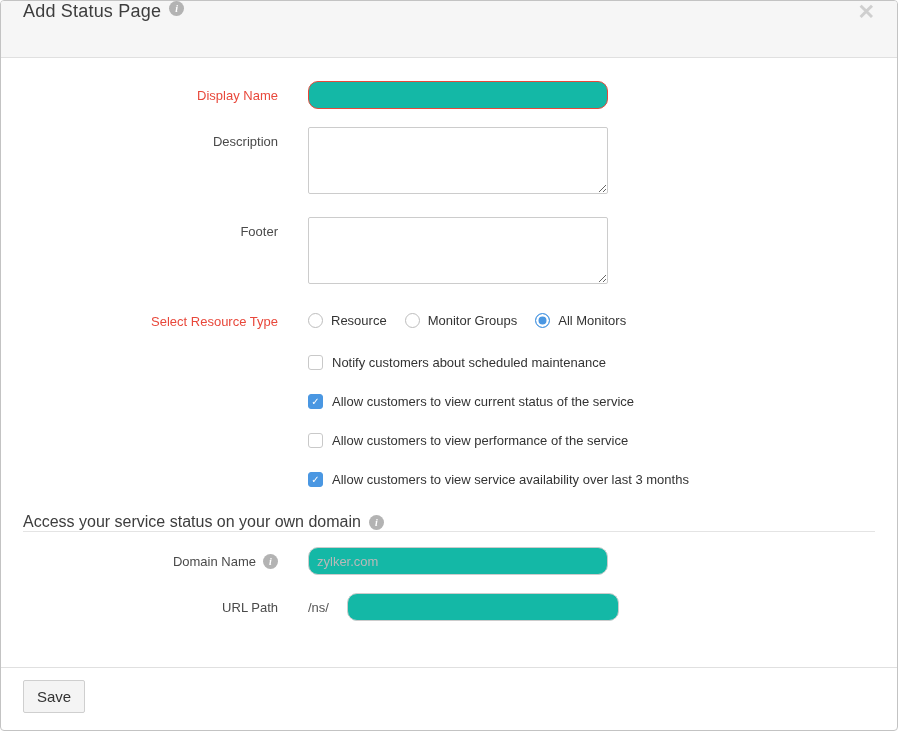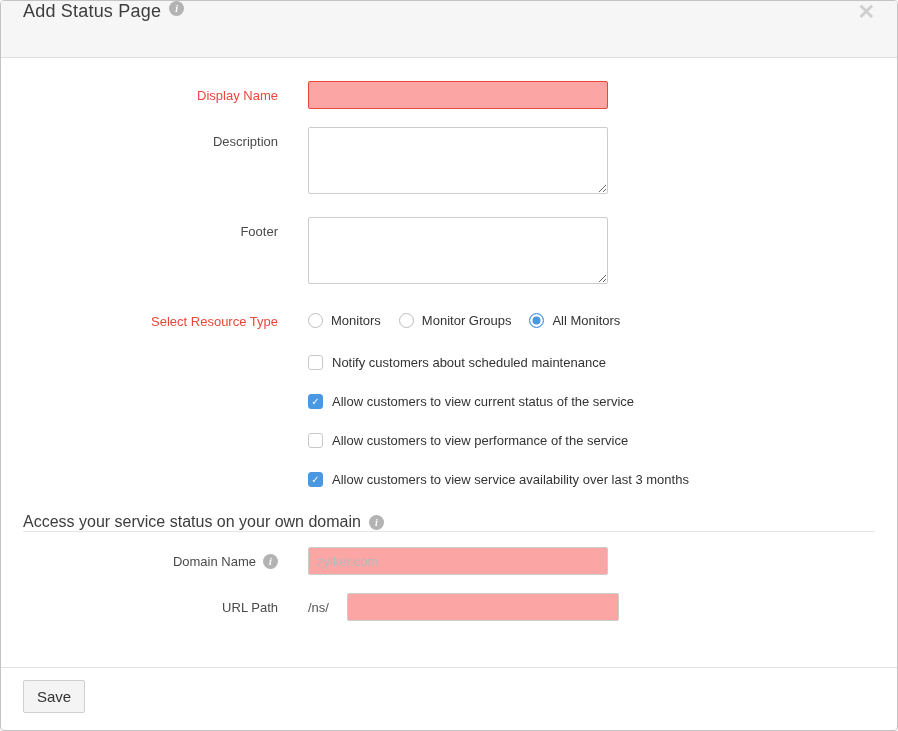--- a/index.html
+++ b/index.html
@@ -77,27 +77,27 @@
     padding-top: 7px;
   }
   .control-col {
     margin-left: 30px;
   }
   .lbl-red { color: #e8483b; }
   .text-input {
     width: 300px;
     height: 28px;
     border: 1px solid #ccc;
-    border-radius: 2px;
+    border-radius: 10px;
     padding: 0 8px;
     font-size: 13px;
     font-family: "Liberation Sans", sans-serif;
     color: #333;
     outline: none;
-    background: #fca5a5;
+    background: #14b8a6;
   }
   .text-input::placeholder { color: #b9b9b9; }
   .input-error { border: 1px solid #e8483b; }
   .textarea {
     width: 300px;
     height: 67px;
     border: 1px solid #ccc;
     border-radius: 2px;
     padding: 6px 8px;
     font-size: 13px;
@@ -219,21 +219,21 @@
       <div class="control-col">
         <textarea class="textarea" style=""></textarea>
       </div>
     </div>
 
     <div class="form-row radio-row row-gap-19">
       <div class="label-col lbl-red">Select Resource Type</div>
       <div class="radio-group">
         <span class="radio-option">
           <span class="radio-circle"></span>
-          <span class="radio-label">Monitors</span>
+          <span class="radio-label">Resource</span>
         </span>
         <span class="radio-option">
           <span class="radio-circle"></span>
           <span class="radio-label">Monitor Groups</span>
         </span>
         <span class="radio-option">
           <span class="radio-circle checked"></span>
           <span class="radio-label">All Monitors</span>
         </span>
       </div>

